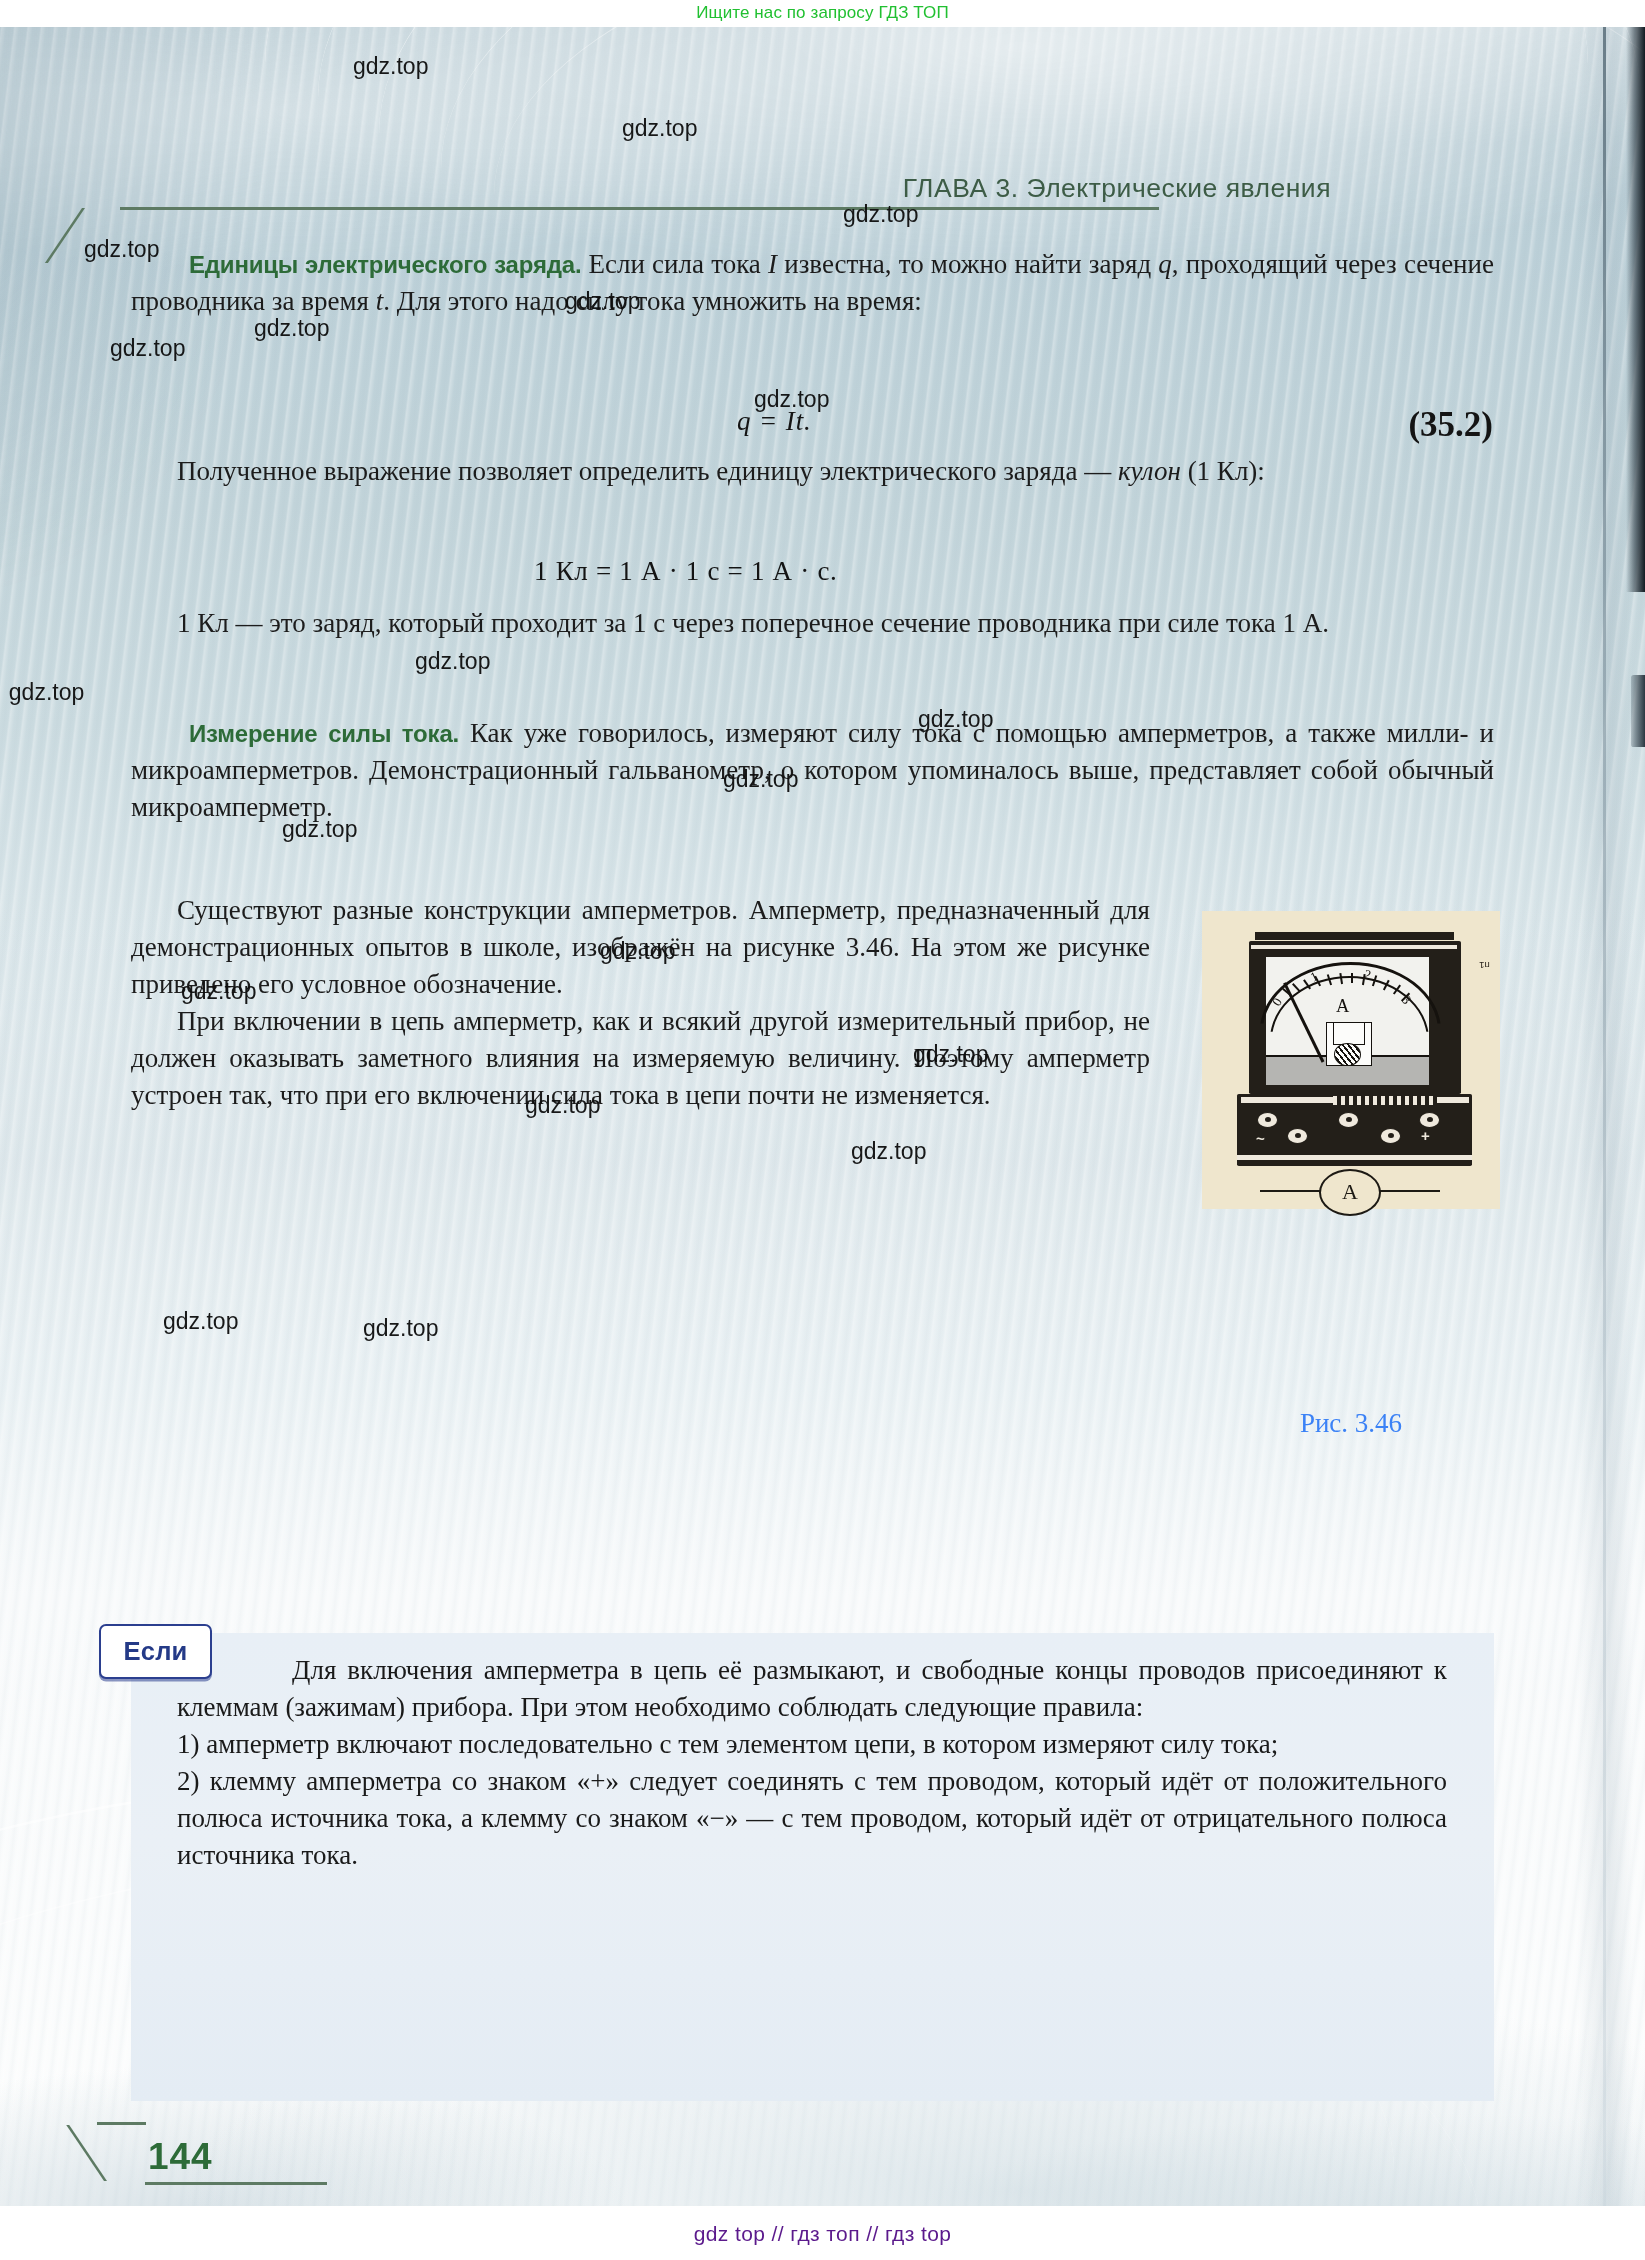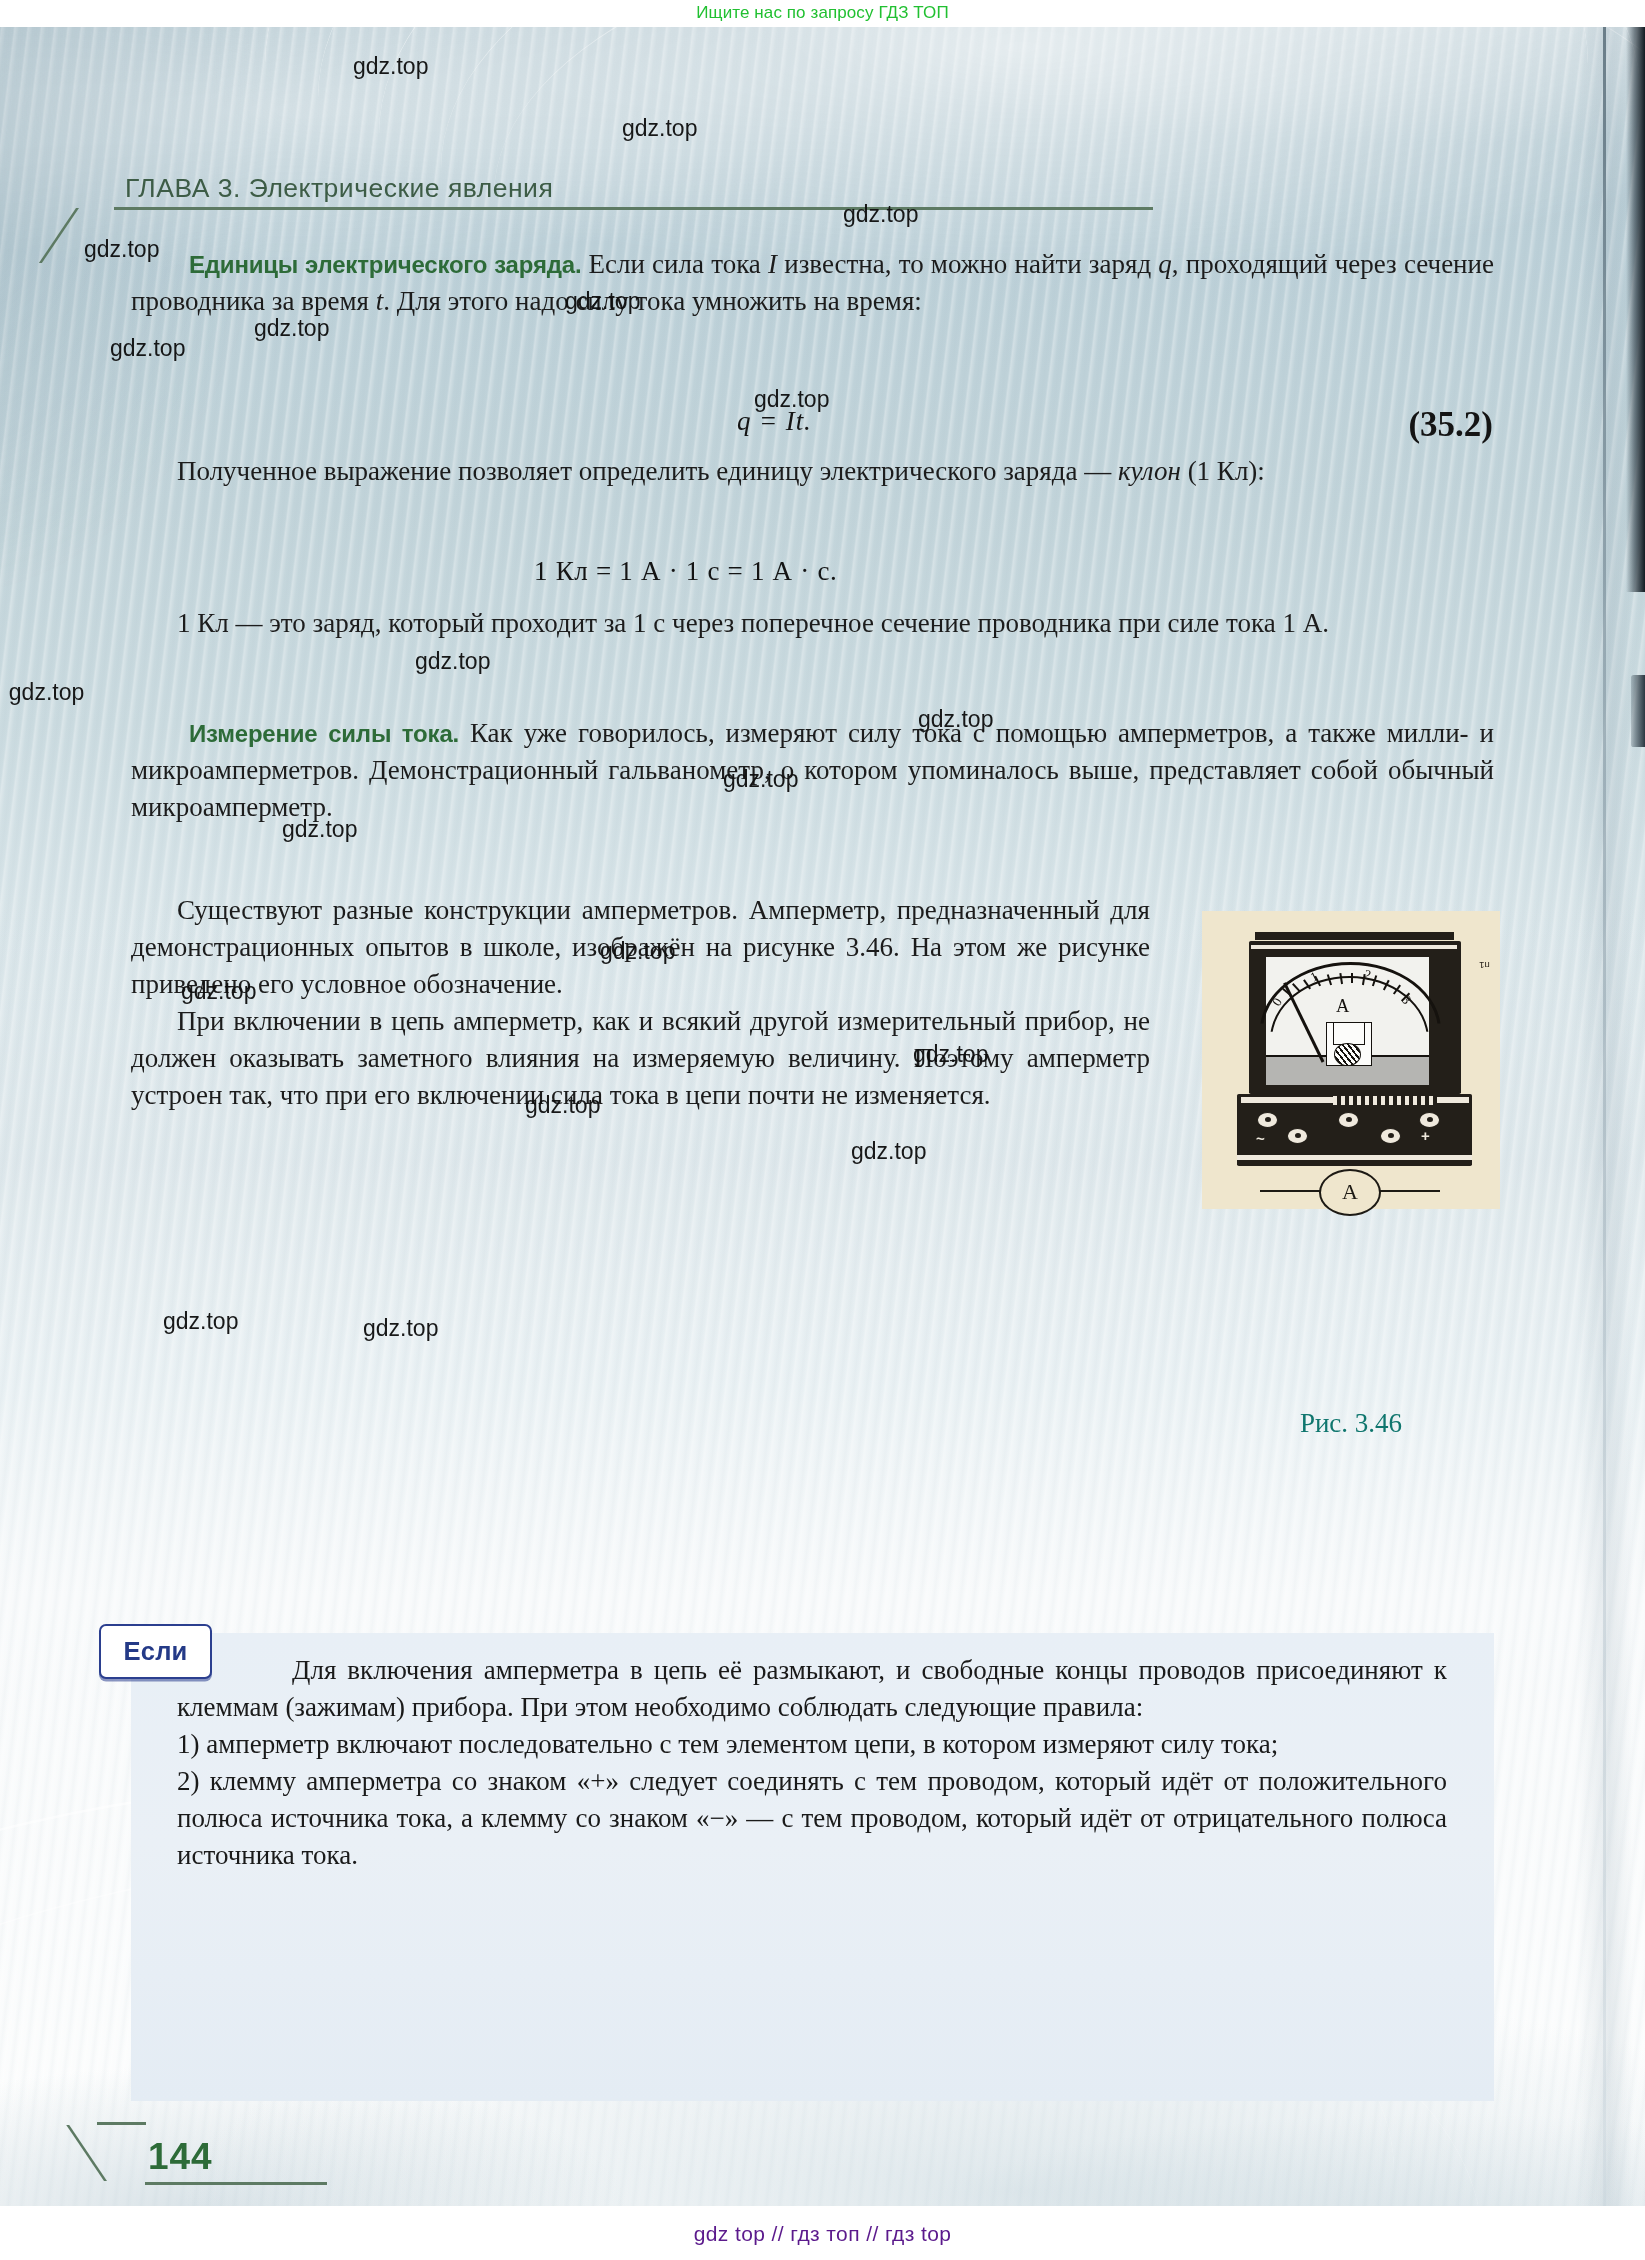--- a/index.html
+++ b/index.html
@@ -109,21 +109,21 @@
   }
 
   
   #content{
     position:absolute;left:0;top:26.5px;width:1645px;height:2179px;
     z-index:10;
   }
 
   
   #chapter-head{
-    position:absolute;left:125px;top:146px;width:1200px;
+    position:absolute;left:131px;top:146px;width:1200px;text-align:right;
   }
   #chapter-title{
     font-family:"Liberation Sans", sans-serif;
     font-size:26.5px;font-weight:400;color:#3d5c46;
     letter-spacing:0.5px;white-space:nowrap;
   }
   #chapter-rule{
     position:absolute;left:-10.6px;top:34px;width:1039px;height:3.5px;
     background:#5d7a63;
   }
@@ -186,21 +186,21 @@
     position:absolute;left:1202px;top:884px;width:298px;height:298px;
   }
   #figure-plate{
     position:absolute;left:0;top:0;width:298px;height:298px;
     background:#efe6cd;
   }
   #figure-caption{
     position:absolute;left:1202px;top:1381px;width:298px;
     text-align:center;
     font-family:"Liberation Serif", serif;
-    font-size:27px;color:#0f766e;
+    font-size:27px;color:#3b82f6;
   }
   
   .dev{position:absolute;}
   #dev-top-lip{left:53px;top:21px;width:199px;height:8.8px;background:#231f19;}
   #dev-case{left:47px;top:30px;width:212px;height:153px;background:#231f19;border-radius:1.8px;}
   #dev-case-hl{left:49px;top:34px;width:206px;height:4.4px;background:#efe9dd;}
   #dev-face{left:64px;top:46px;width:163px;height:128px;background:#f2f2ee;}
   #dev-face-lower{left:64px;top:146px;width:163px;height:28px;background:#b5b5b2;}
   #dev-face-rule{left:64px;top:144px;width:163px;height:2.6px;background:#15120e;}
   

